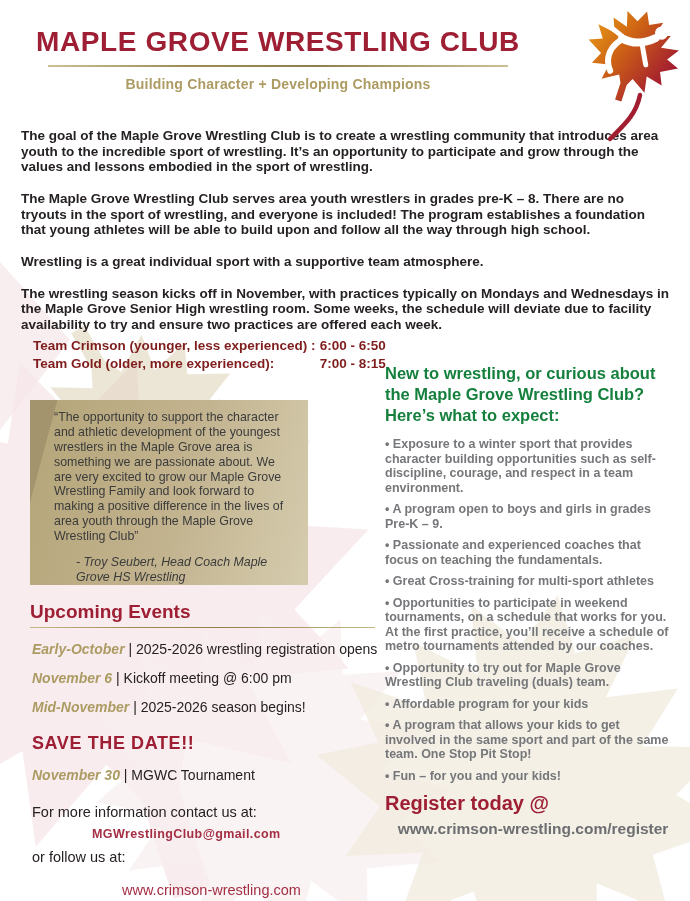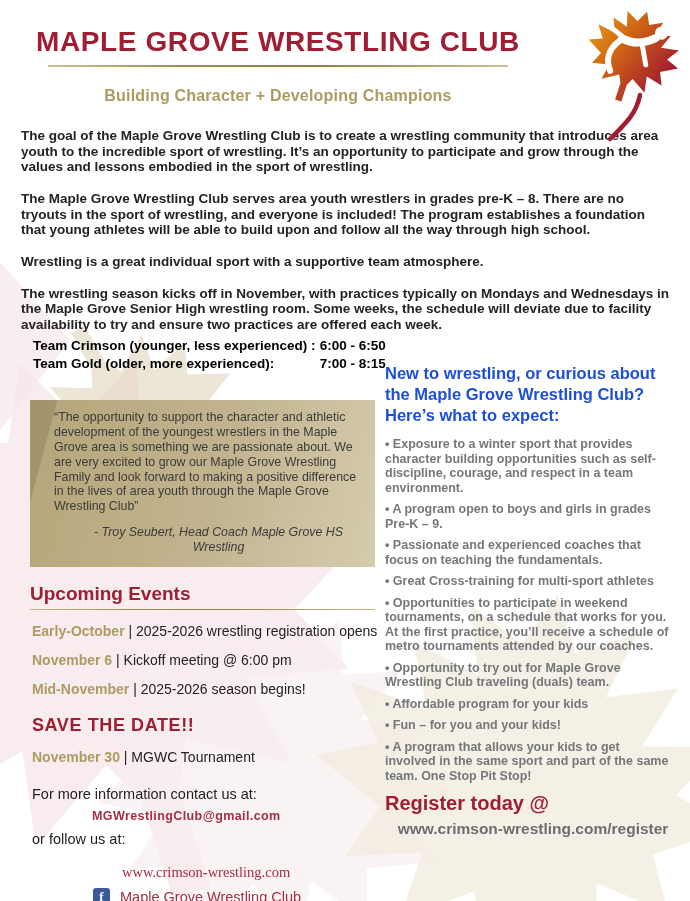--- a/index.html
+++ b/index.html
@@ -6,61 +6,61 @@
   .page{position:relative;width:690px;height:901px;background:#ffffff;overflow:hidden;
         font-family:"Liberation Sans",sans-serif;color:#262122;}
   .wm{position:absolute;left:0;top:0;width:690px;height:901px;pointer-events:none;}
   .content{position:relative;z-index:2;}
 
   
   .header{position:absolute;left:0;top:26px;width:556px;text-align:center;}
   .title{font-size:28px;font-weight:bold;color:#9e1e33;letter-spacing:0.6px;}
   .gold-line{margin:7px auto 0;width:460px;height:2px;
              background:linear-gradient(90deg,#cdc096,#9c8c54 30%,#8f7f4a 58%,#cdc096);}
-  .subtitle{margin-top:20px;font-size:16px;font-weight:bold;color:#ac9b62;letter-spacing:0.2px;}
+  .subtitle{margin-top:9px;font-size:14px;font-weight:bold;color:#ac9b62;letter-spacing:0.2px;}
   .logo{position:absolute;top:3px;right:0px;width:120px;height:140px;z-index:3;}
 
   
   .intro{position:absolute;left:21px;top:112px;width:650px;font-size:13.5px;font-weight:bold;
          line-height:1.16;color:#262122;}
   .intro p{margin:16px 0 12px 0;}
 
   
-  .schedule{position:absolute;left:33px;top:337px;font-size:13.5px;font-weight:bold;color:#000000;
+  .schedule{position:absolute;left:33px;top:337px;font-size:13.5px;font-weight:bold;color:#7f1d1d;
             line-height:1.3;white-space:nowrap;}
   .slabel{display:inline-block;width:283px;}
 
   
   .left-col{position:absolute;left:30px;top:400px;width:345px;}
-  .quote-box{box-sizing:border-box;width:345px;padding:10px 14px 12px 24px;
+  .quote-box{box-sizing:border-box;width:278px;padding:10px 14px 0 24px;
              background:linear-gradient(105deg,#a3946d 0px,#a3946d 26px,#b7a77c 27px,#c3b490 55%,#d5ccae 100%);
              color:#3b3b3b;font-size:12.4px;line-height:1.2;}
   .quote-box .qtext{margin:0;}
-  .quote-box .qattr{margin:11px 0 0 22px;font-style:italic;text-align:center;}
+  .quote-box .qattr{margin:11px 0 0 22px;font-style:italic;}
   .events-heading{margin:16px 0 4px 0;font-size:19px;font-weight:bold;color:#9e1e33;}
   .gold-underline{width:100%;height:1.5px;
              background:linear-gradient(90deg,#c4b88c,#9c8c54 30%,#8f7f4a 55%,#c4b88c);}
   .event{margin:13px 0 0 2px;font-size:14px;white-space:nowrap;color:#262122;}
-  .event .edate{color:#ac9b62;font-weight:bold;}
+  .event .edate{color:#ac9b62;font-weight:bold;font-style:italic;}
   .event .esep{color:#262122;}
   .save-date{margin:18px 0 3px 2px;font-size:18px;font-weight:bold;color:#9e1e33;letter-spacing:0.6px;}
   .contact-label{margin:21px 0 0 2px;font-size:14.5px;}
   .email{margin:7px 0 0 62px;font-size:12.5px;font-weight:bold;color:#a42f44;letter-spacing:0.4px;}
   .follow-label{margin:8px 0 0 2px;font-size:14.5px;}
   .links{margin:17px 0 0 0;}
-  .site{margin:4px 0 0 92px;font-size:14.5px;color:#a42f44;font-family:Liberation Serif, serif;}
+  .site{margin:4px 0 0 92px;font-size:14.5px;color:#a42f44;}
   .social-row{display:flex;align-items:center;margin:7px 0 0 63px;}
   .social-row .slabel2{margin-left:10px;font-size:14.5px;color:#a42f44;}
   .fb-icon{display:flex;align-items:center;justify-content:center;width:17px;height:17px;
            background:#3b5998;color:#ffffff;border-radius:3px;font-size:13px;font-weight:bold;
            font-family:"Liberation Serif",serif;}
 
   
   .right-col{position:absolute;left:385px;top:363px;width:296px;}
-  .expect-heading{margin:0 0 12px 0;font-size:16.5px;font-weight:bold;color:#1d4ed8;line-height:1.26;}
+  .expect-heading{margin:0 0 12px 0;font-size:16.5px;font-weight:bold;color:#15803d;line-height:1.26;}
   .bullet{margin:0 8px 7px 0;font-size:12.5px;font-weight:bold;color:#76777a;line-height:1.16;}
   .cta{margin:9px 0 0 0;font-size:20px;font-weight:bold;color:#9e1e33;text-align:left;}
   .reg-url{margin:5px 0 0 0;font-size:15.5px;font-weight:bold;color:#6d6e71;text-align:center;}
 </style>
 </head>
 <body>
 
 <div class="page">
 
   <svg class="wm" viewBox="0 0 690 901" aria-hidden="true">
@@ -173,20 +173,20 @@
 
     <div class="right-col">
       <h2 class="expect-heading">New to wrestling, or curious about the Maple Grove Wrestling Club? Here’s what to expect:</h2>
       <p class="bullet">• Exposure to a winter sport that provides character building opportunities such as self-discipline, courage, and respect in a team environment.</p>
       <p class="bullet">• A program open to boys and girls in grades Pre-K – 9.</p>
       <p class="bullet">• Passionate and experienced coaches that focus on teaching the fundamentals.</p>
       <p class="bullet">• Great Cross-training for multi-sport athletes</p>
       <p class="bullet">• Opportunities to participate in weekend tournaments, on a schedule that works for you.  At the first practice, you’ll receive a schedule of metro tournaments attended by our coaches.</p>
       <p class="bullet"> • Opportunity to try out for Maple Grove Wrestling Club traveling (duals) team.</p>
       <p class="bullet">• Affordable program for your kids</p>
+      <p class="bullet">• A program that allows your kids to get involved in the same sport and part of the same team. One Stop Pit Stop!</p>
       <p class="bullet">• Fun – for you and your kids!</p>
-      <p class="bullet">• A program that allows your kids to get involved in the same sport and part of the same team. One Stop Pit Stop!</p>
       <p class="cta">Register today @</p>
       <p class="reg-url">www.crimson-wrestling.com/register</p>
     </div>
 
   </div>
 </div>
 
 </body></html>

